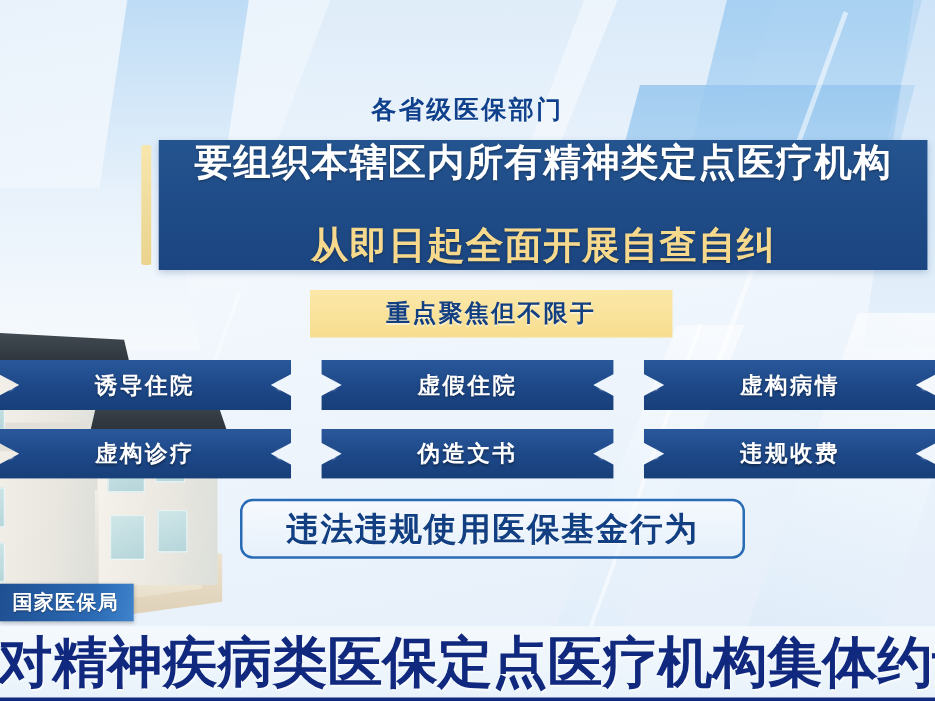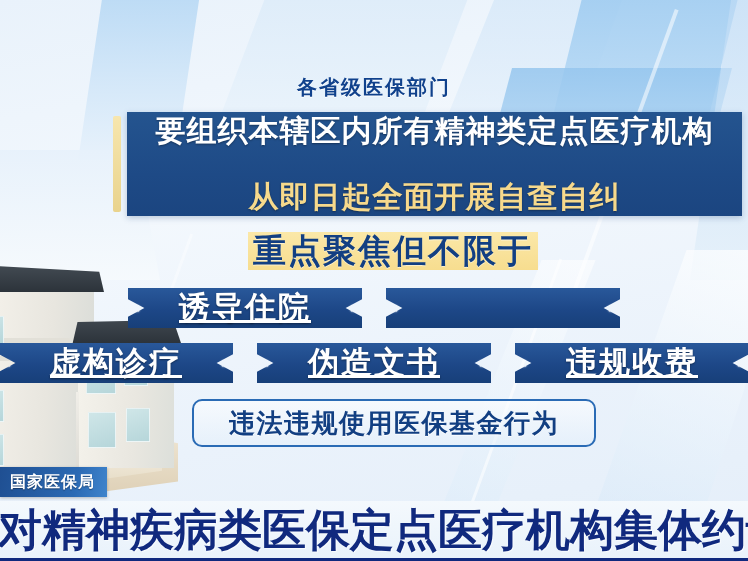--- a/index.html
+++ b/index.html
@@ -170,21 +170,21 @@
     margin-top: 32px;
   }
 
   
   .focus-band {
     position: absolute; left: 248px; top: 232px; width: 290px; height: 38px;
     background: linear-gradient(180deg, #fbe8a8 0%, #f7dd8f 100%);
     display: flex; align-items: center; justify-content: center;
   }
   .focus-band span {
-    font-size: 33px; font-weight: bold; color: #123f82; letter-spacing: 2px;
+    font-size: 19px; font-weight: bold; color: #123f82; letter-spacing: 2px;
     text-shadow: 0 1px 0 rgba(255,255,255,.5);
   }
 
   
   .chip-row {
     position: absolute; left: 0; right: 0;
     display: flex; justify-content: center; align-items: center;
     gap: 24px;
   }
   .row1 { top: 288px; }
@@ -197,23 +197,22 @@
     padding: 0 26px;
     display: flex; align-items: center; justify-content: center;
     background: linear-gradient(180deg, #29589a 0%, #1d4787 55%, #173f79 100%);
     clip-path: polygon(
       0 0, 100% 0, 100% 28%, 93% 50%, 100% 72%, 100% 100%,
       0 100%, 0 72%, 7% 50%, 0 28%
     );
     box-shadow: 0 2px 4px rgba(20,60,120,.2);
   }
   .chip span {
-    font-size: 31px; font-weight: bold; color: #ffffff; letter-spacing: 2px;
+    font-size: 18px; font-weight: bold; color: #ffffff; letter-spacing: 2px;
     text-shadow: 0 1px 2px rgba(0,0,0,.4);
-    text-decoration: underline;
   }
   .chip .dot {
     position: absolute; top: 50%; width: 7px; height: 7px;
     margin-top: -3.5px; border-radius: 50%;
     background: #ffffff;
     box-shadow: 0 0 2px rgba(255,255,255,.8);
   }
   .chip .dot.left { left: 5px; }
   .chip .dot.right { right: 5px; }
 
@@ -322,20 +321,26 @@
   </div>
 
   <div class="chip-row row1">
     <div class="chip">
       <i class="dot left"></i>
       <span>诱导住院</span>
       <i class="dot right"></i>
     </div>
     <div class="chip">
       <i class="dot left"></i>
+      <span>虚假住院</span>
+      <i class="dot right"></i>
+    </div>
+    <div class="chip">
+      <i class="dot left"></i>
+      <span>虚构病情</span>
       <i class="dot right"></i>
     </div>
   </div>
 
   <div class="chip-row row2">
     <div class="chip">
       <i class="dot left"></i>
       <span>虚构诊疗</span>
       <i class="dot right"></i>
     </div>

